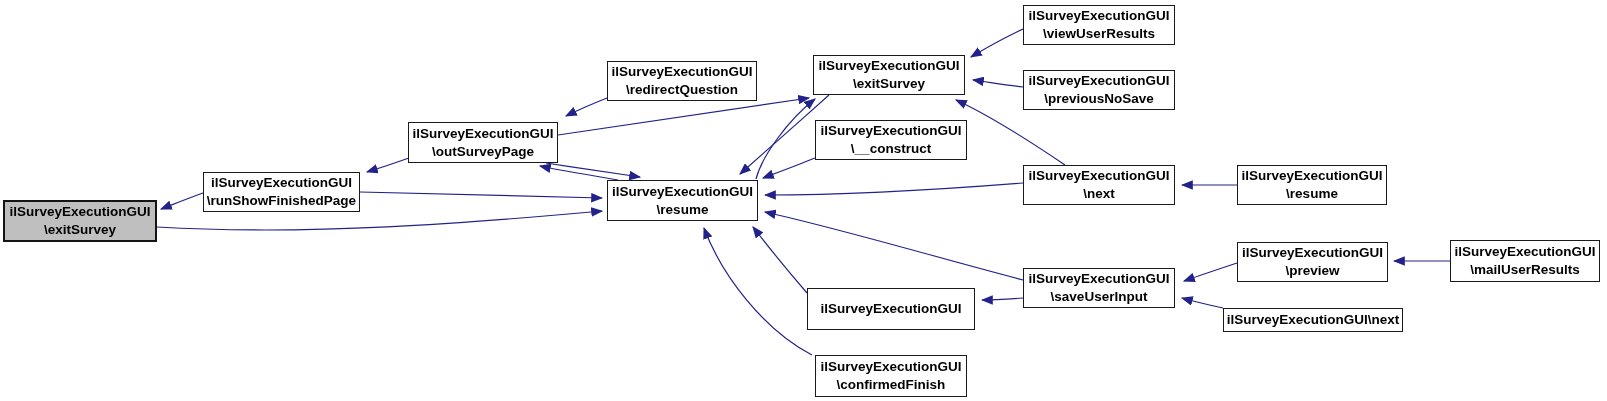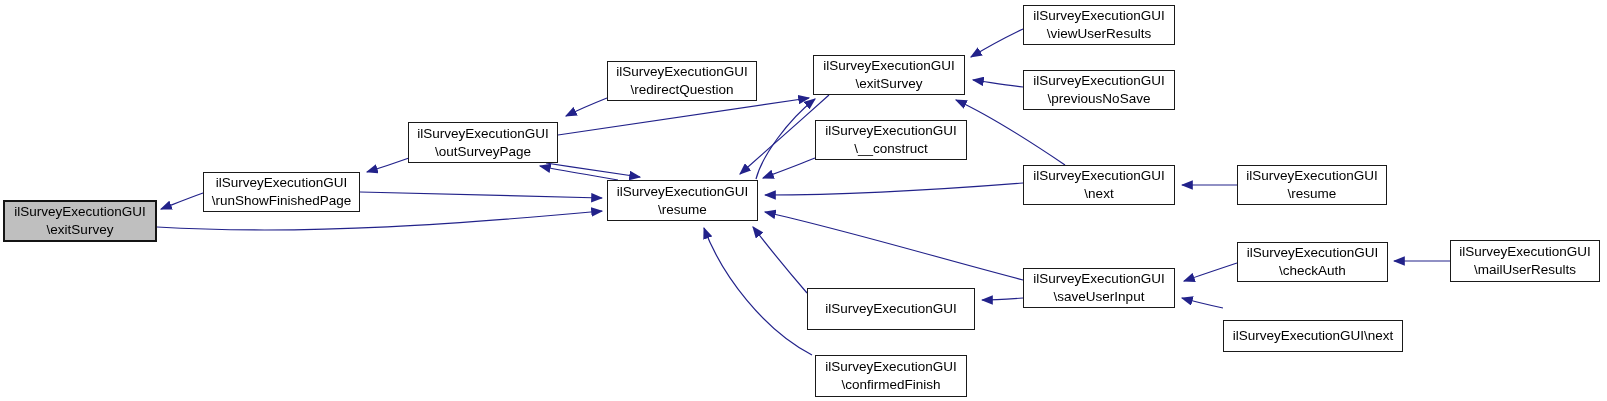--- a/index.html
+++ b/index.html
@@ -18,20 +18,21 @@
     display:flex;flex-direction:column;
     align-items:center;justify-content:center;
     background:#ffffff;
     border:1.4px solid #1a1a1a;
     color:#000000;
     font-size:13.5px;line-height:18px;
     text-align:center;
     white-space:nowrap;
     z-index:2;
     cursor:pointer;
+    font-weight:bold;
   }
   .node.root{
     background:#bfbfbf;
     border:2px solid #141414;
     cursor:default;
   }
   .node span{display:block;}
 </style>
 </head>
 <body>
@@ -124,29 +125,29 @@
     <span>\resume</span>
   </div>
 
   <div class="node" style="left:1023px;top:268px;width:152px;height:40px">
     <span>ilSurveyExecutionGUI</span>
     <span>\saveUserInput</span>
   </div>
 
   <div class="node" style="left:1237px;top:242px;width:151px;height:40px">
     <span>ilSurveyExecutionGUI</span>
-    <span>\checkAuth</span>
+    <span>\preview</span>
   </div>
 
   <div class="node" style="left:1450px;top:240px;width:150px;height:42px">
     <span>ilSurveyExecutionGUI</span>
     <span>\mailUserResults</span>
   </div>
 
-  <div class="node" style="left:1223px;top:320px;width:180px;height:32px">
+  <div class="node" style="left:1223px;top:308px;width:180px;height:24px">
     <span>ilSurveyExecutionGUI\next</span>
   </div>
 
   <div class="node" style="left:807px;top:288px;width:168px;height:42px">
     <span>ilSurveyExecutionGUI</span>
   </div>
 
   <div class="node" style="left:815px;top:355px;width:152px;height:42px">
     <span>ilSurveyExecutionGUI</span>
     <span>\confirmedFinish</span>

